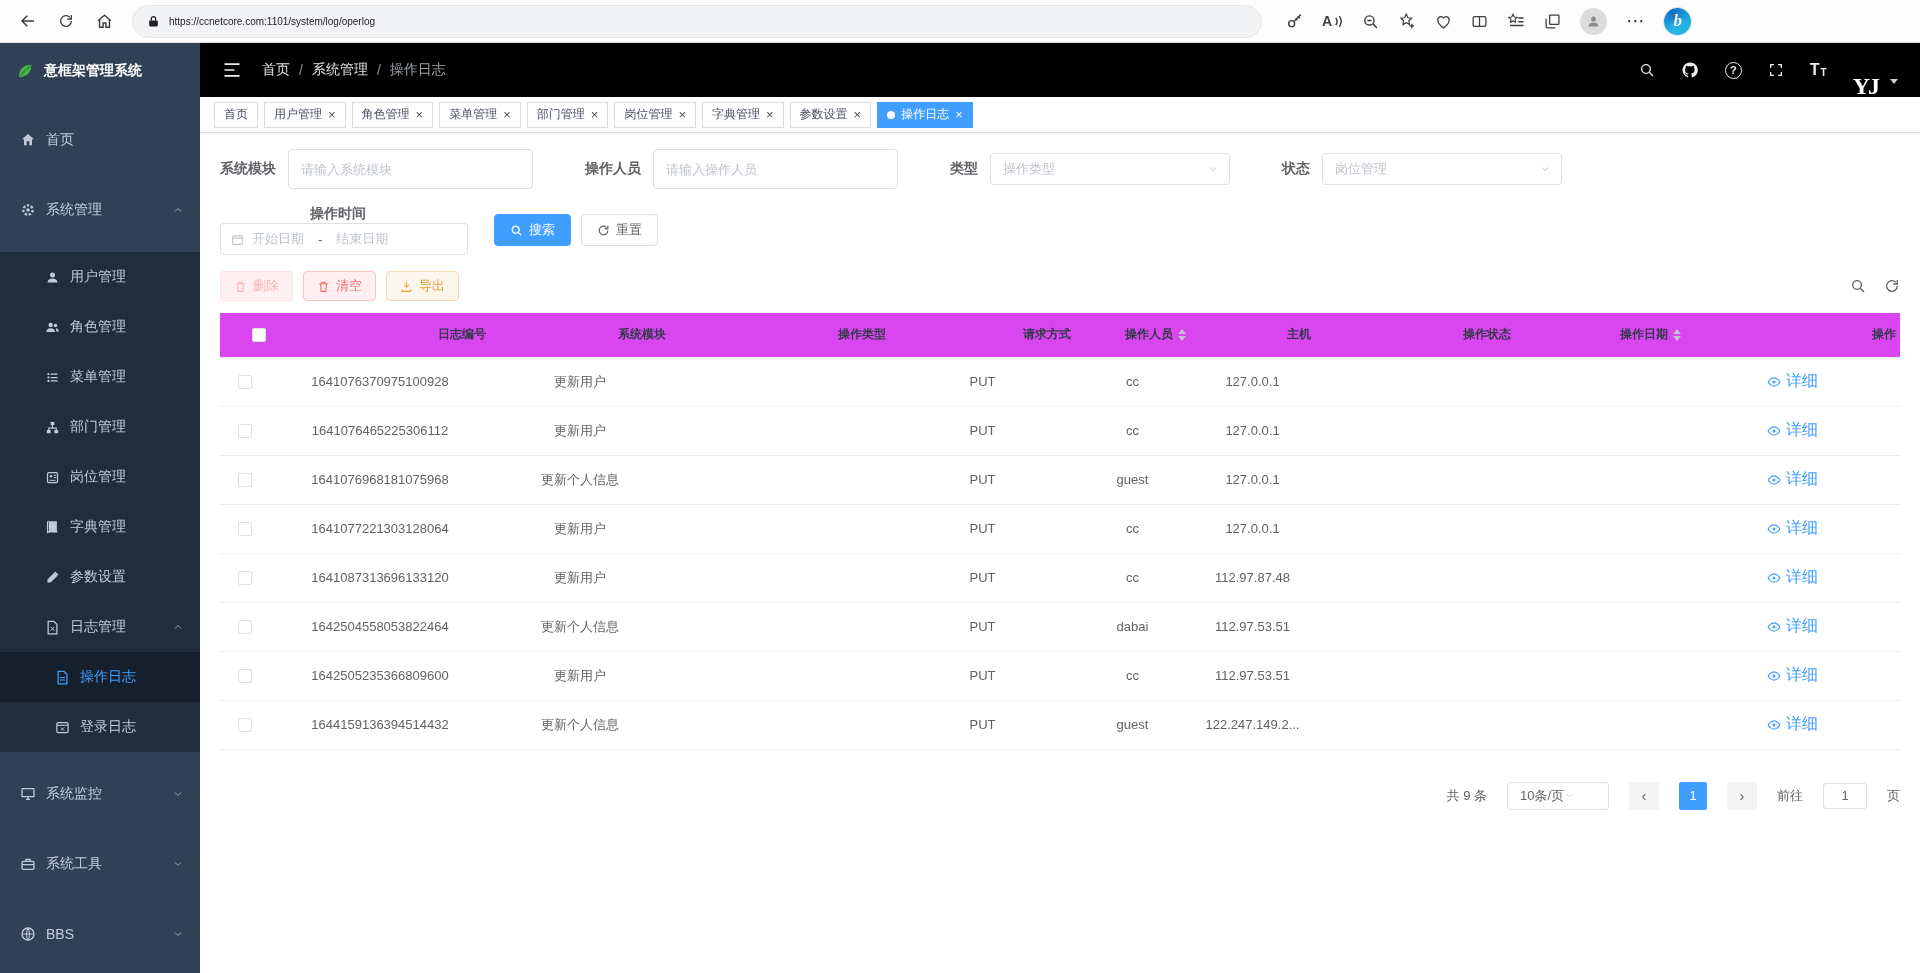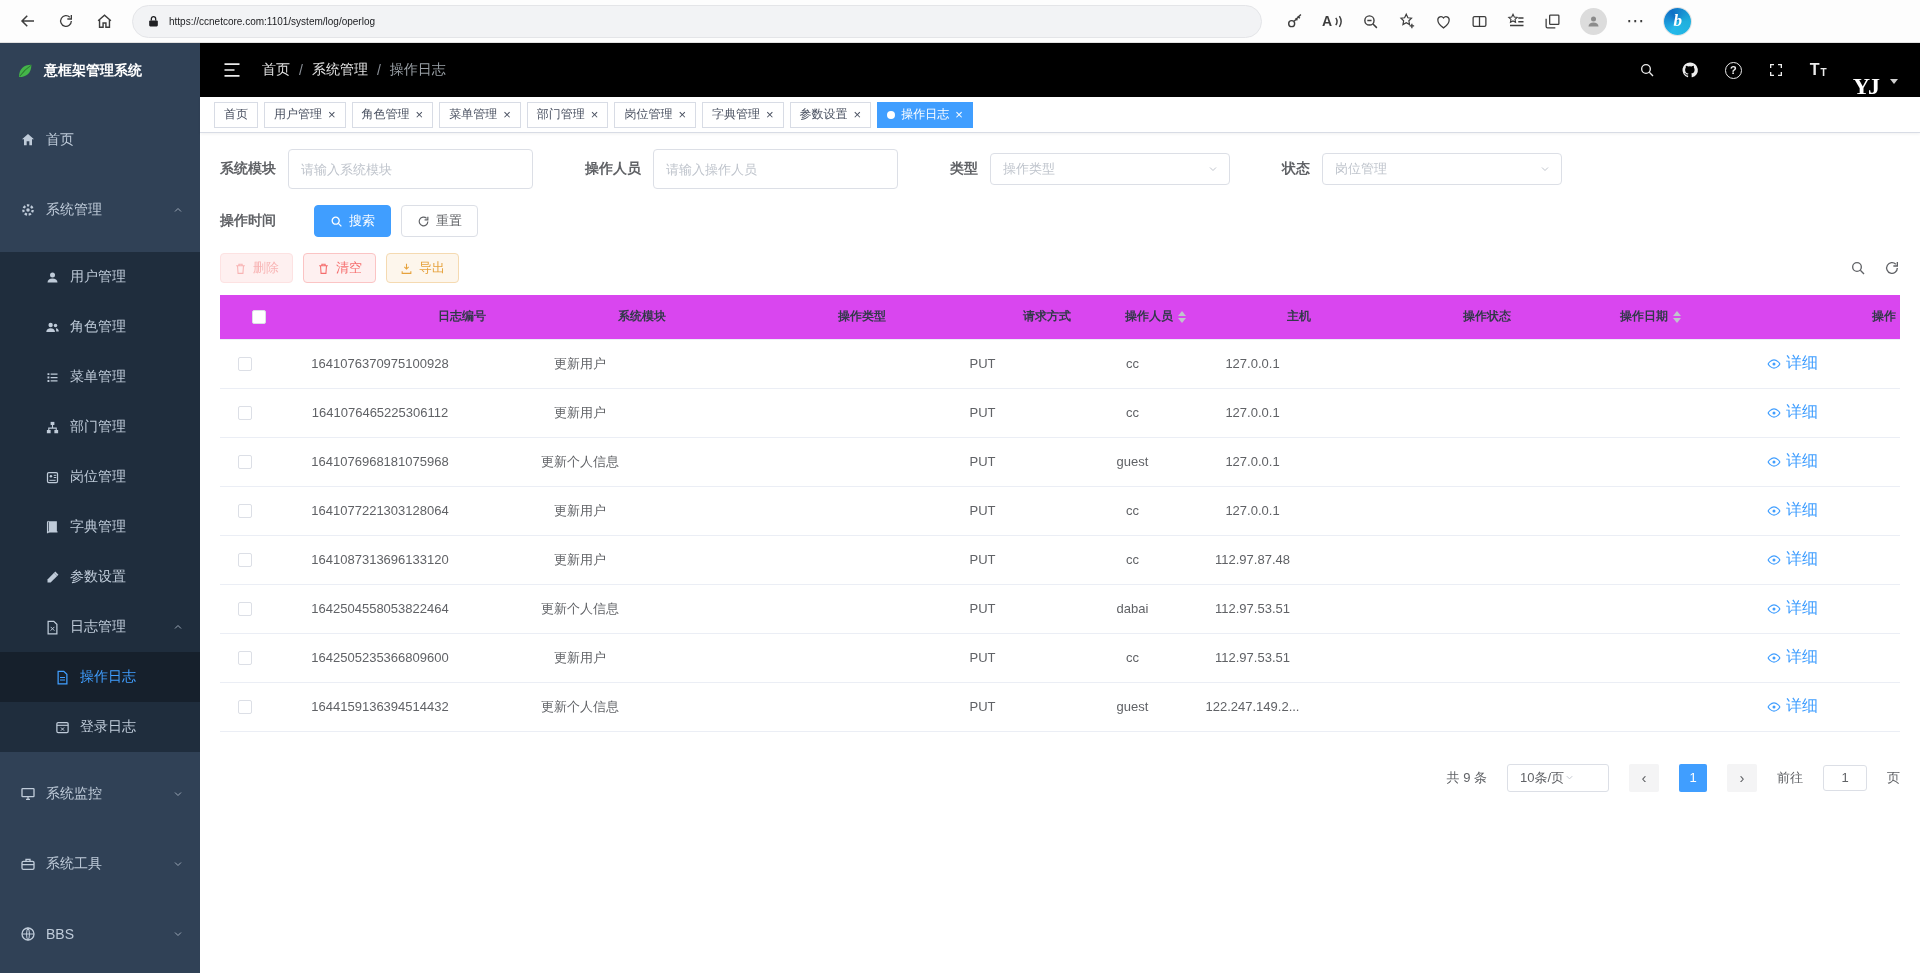--- a/index.html
+++ b/index.html
@@ -538,20 +538,29 @@
             <svg width="12" height="12" viewBox="0 0 24 24">
                 <path d="M6 9l6 6 6-6" fill="none" stroke="#c0c4cc" stroke-width="2"></path>
               </svg>
           </div>
         </div>
       </div>
 
       <div class="filter-row">
         <div class="f-item" style="margin-right:26px;flex-direction:column;">
           <span class="f-label">操作时间</span>
+          <div class="daterange">
+            <svg width="13" height="13" viewBox="0 0 24 24">
+                <rect x="3" y="5" width="18" height="16" rx="2" fill="none" stroke="currentColor" stroke-width="2"></rect>
+                <path d="M3 9.5h18M8 3v4M16 3v4" fill="none" stroke="currentColor" stroke-width="2"></path>
+              </svg>
+            <span>开始日期</span>
+            <span class="dsep">-</span>
+            <span>结束日期</span>
+          </div>
         </div>
         <button class="btn primary">
           <svg width="13" height="13" viewBox="0 0 24 24">
               <circle cx="10.5" cy="10.5" r="6.5" fill="none" stroke="currentColor" stroke-width="2.4"></circle>
               <path d="M15.5 15.5L21 21" stroke="currentColor" stroke-width="2.4"></path>
             </svg>
           <span>搜索</span>
         </button>
         <button class="btn">
           <svg width="13" height="13" viewBox="0 0 24 24">

